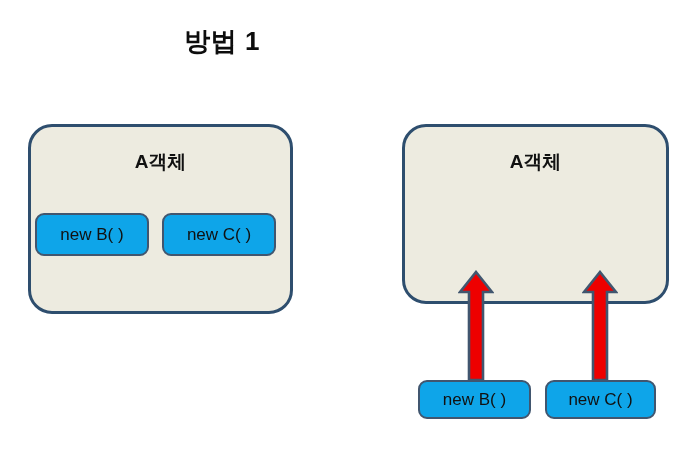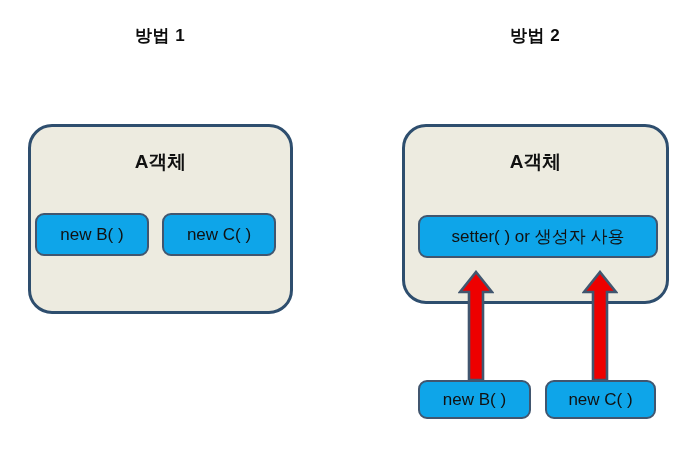--- a/index.html
+++ b/index.html
@@ -14,24 +14,24 @@
     position: relative;
     width: 700px;
     height: 467px;
     background: #ffffff;
     overflow: hidden;
   }
 
   
   .section-title {
     position: absolute;
-    font-size: 17px;
+    font-size: 26px;
     font-weight: bold;
     color: #0d0d0d;
-    text-align: center;
+    text-align: right;
     letter-spacing: 0.5px;
     white-space: nowrap;
   }
   #title-left  { left: 60px;  top: 24px; width: 200px; }
   #title-right { left: 435px; top: 24px; width: 200px; }
 
   
   .container-box {
     position: absolute;
     background: #edebe0;
@@ -90,36 +90,34 @@
   #arrow-b { left: 458px; top: 270px; }
   #arrow-c { left: 582px; top: 270px; }
 </style>
 </head>
 <body>
 
 <div id="canvas">
 
   <div id="title-left" class="section-title">방법 1</div>
 
-  <div id="title-right" class="section-title">방법 2</div>
 
   <div id="container-left" class="container-box">
 
     <div class="container-title">A객체</div>
 
     <div id="node-new-b-left" class="node-box">new B( )</div>
 
     <div id="node-new-c-left" class="node-box">new C( )</div>
   </div>
 
   <div id="container-right" class="container-box">
 
     <div class="container-title">A객체</div>
 
-    <div id="node-setter" class="node-box">setter( ) or 생성자 사용</div>
   </div>
 
   <svg id="arrow-b" class="arrow" viewBox="0 0 36 112">
     <polygon points="18,2 34,22 25,22 25,110 11,110 11,22 2,22" fill="#EE0000" stroke="#41566F" stroke-width="2.6" stroke-linejoin="miter"></polygon>
   </svg>
 
   <svg id="arrow-c" class="arrow" viewBox="0 0 36 112">
     <polygon points="18,2 34,22 25,22 25,110 11,110 11,22 2,22" fill="#EE0000" stroke="#41566F" stroke-width="2.6" stroke-linejoin="miter"></polygon>
   </svg>
 

